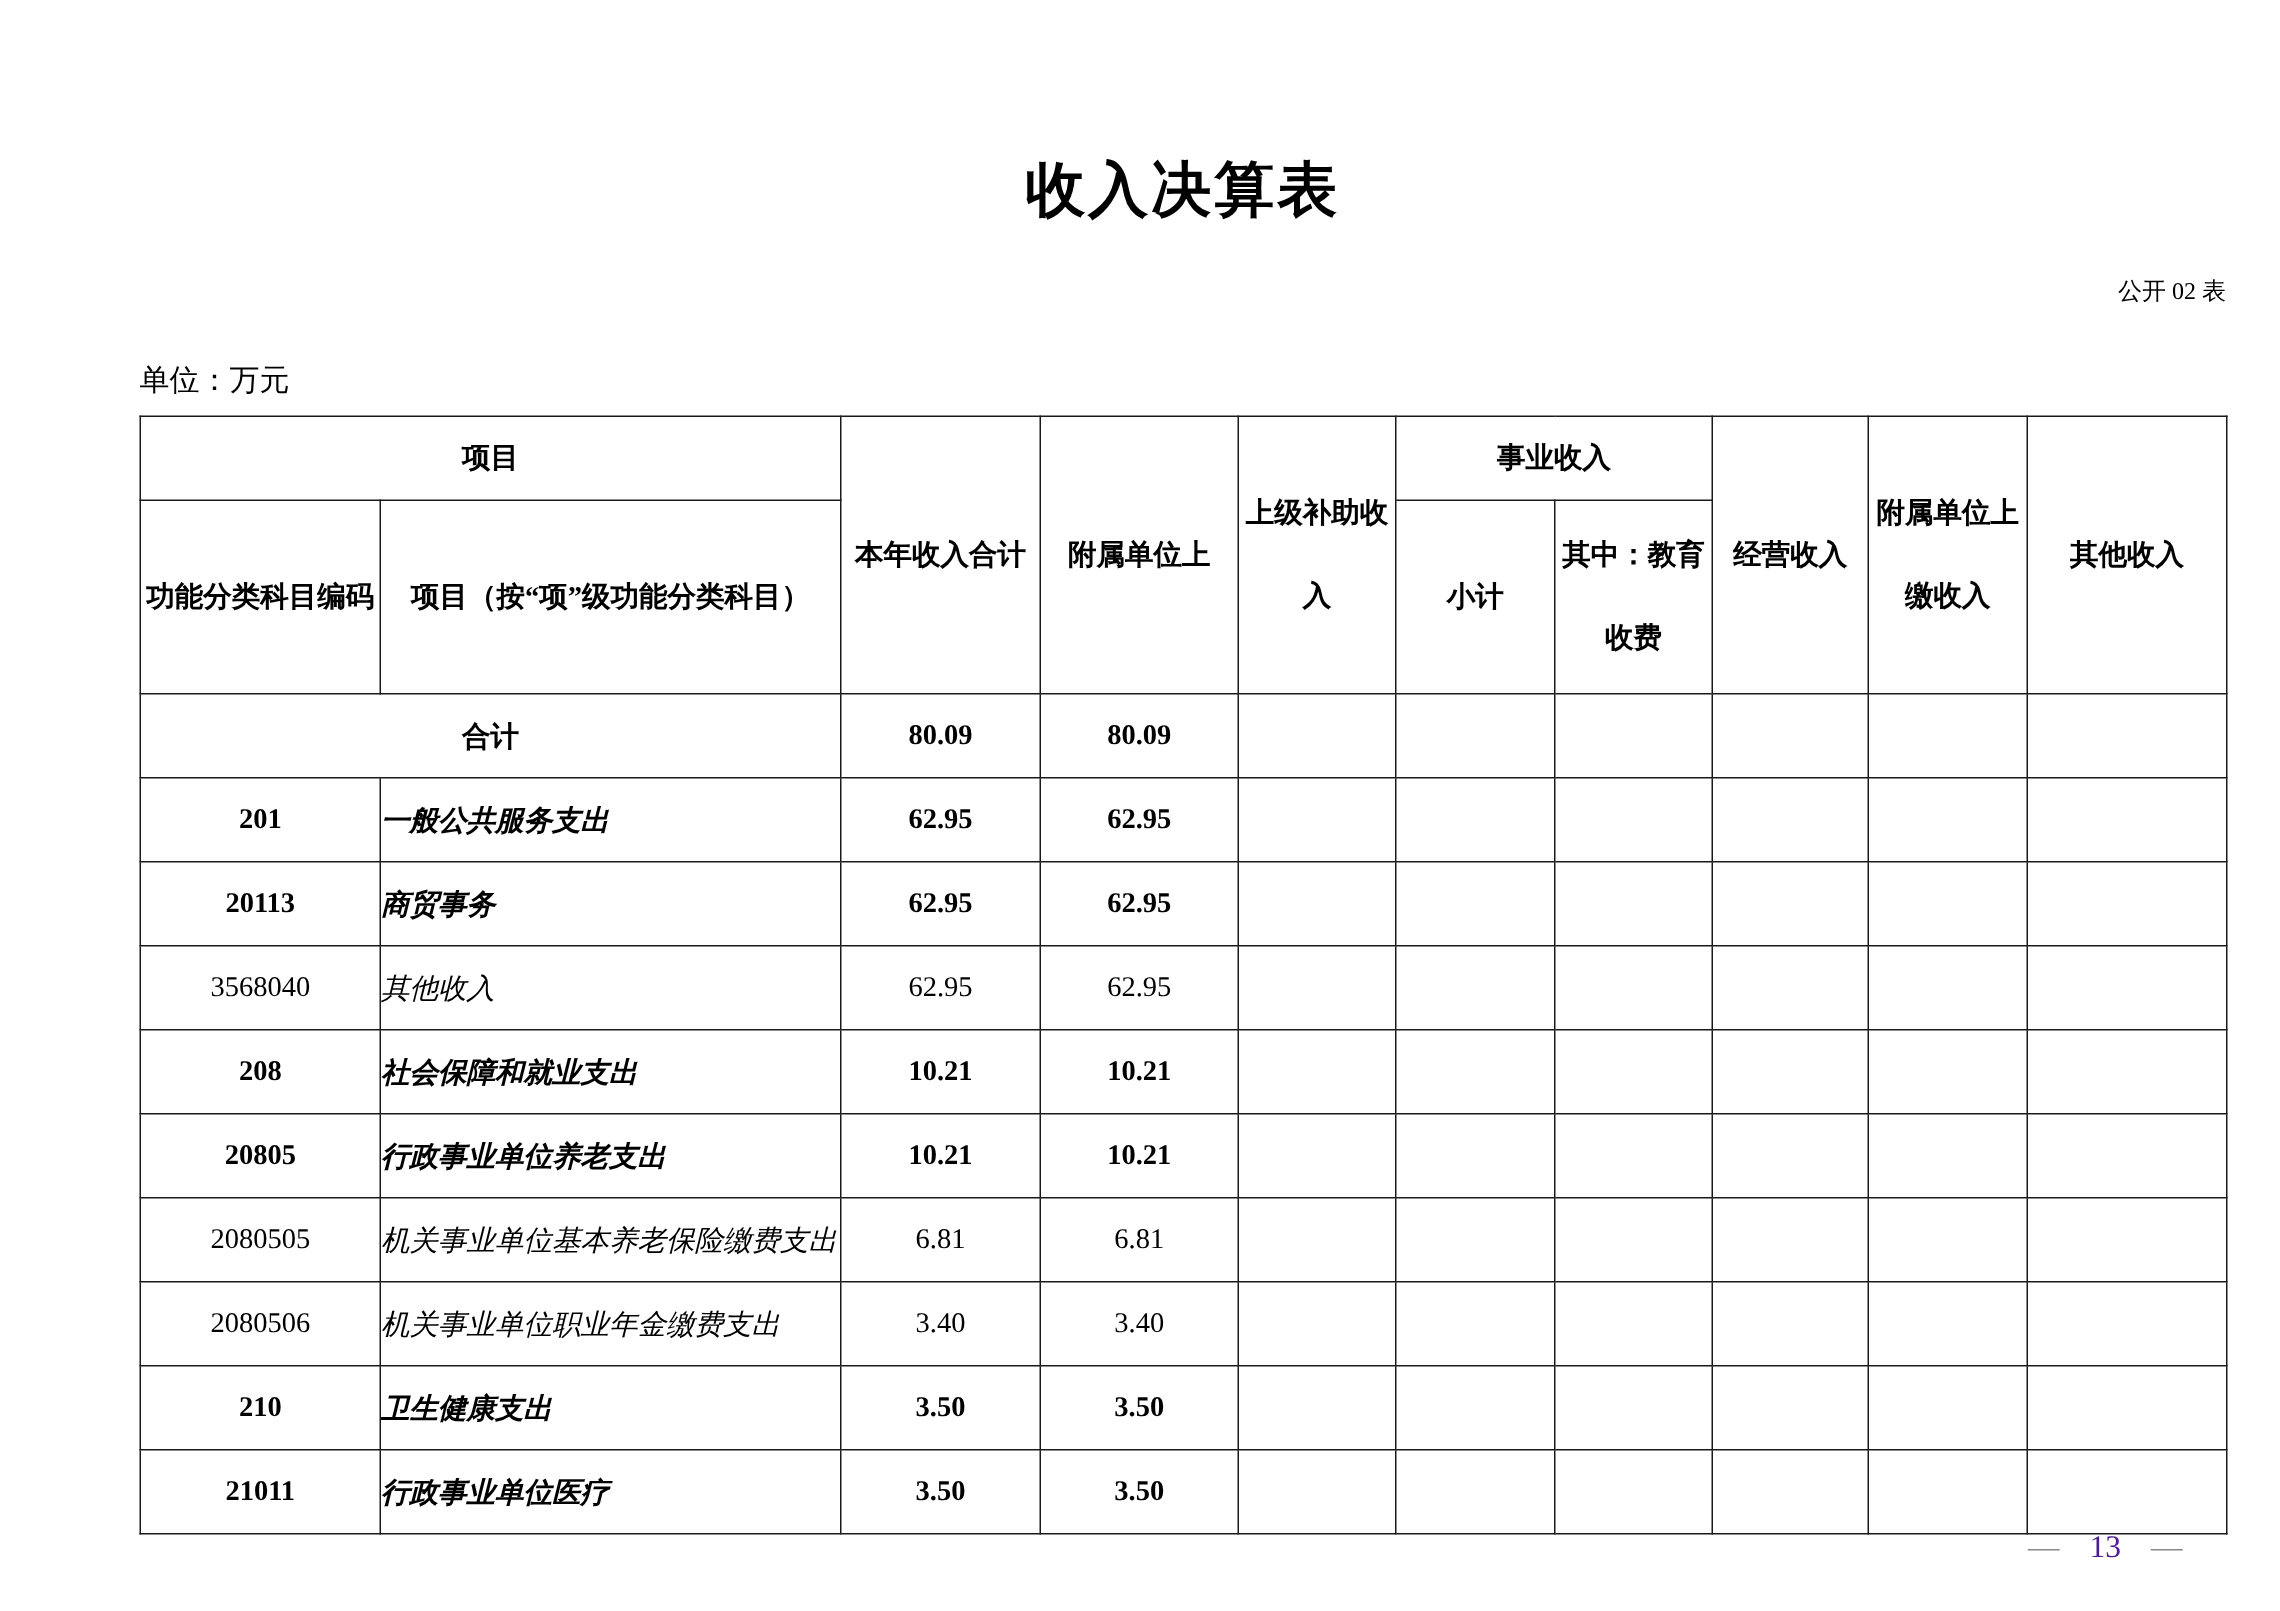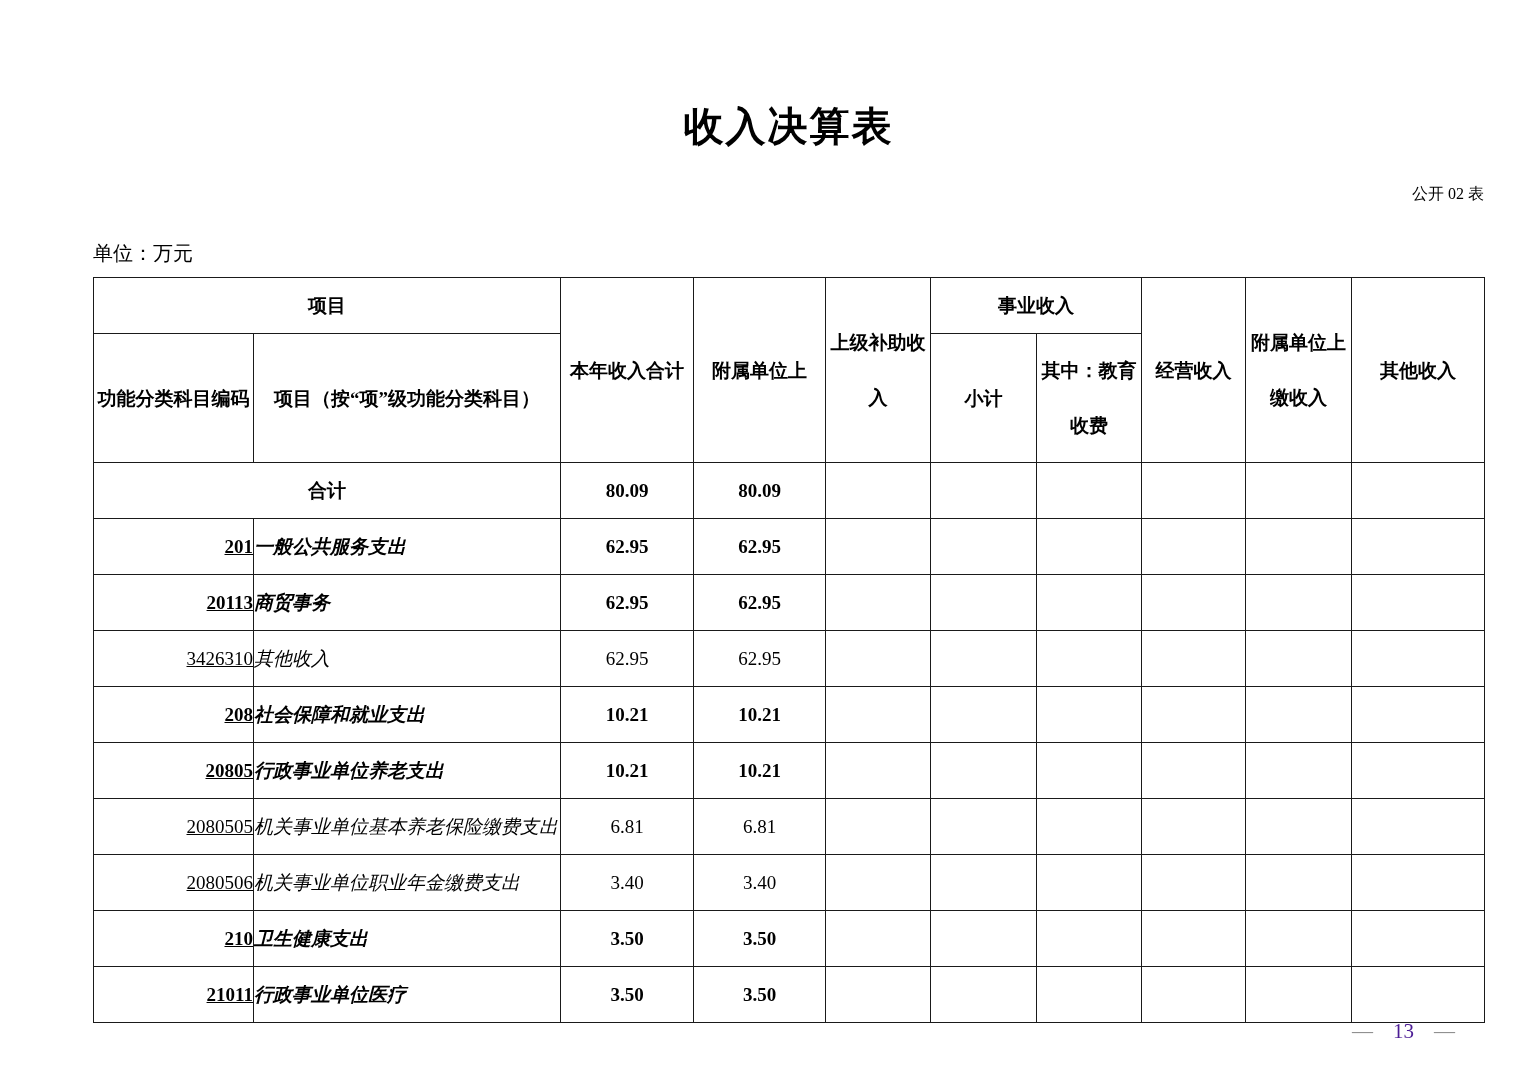--- a/index.html
+++ b/index.html
@@ -49,21 +49,21 @@
   table.budget th {
     font-weight:bold;
     text-align:center;
     white-space:pre-line;
     line-height:55px;
     padding:0 3px;
   }
   tr.hr1 { height:54px; }
   tr.hr2 { height:129px; }
   tr.dr  { height:56px;margin-top:40px; }
-  td.code { text-align:right; padding:0 2px 0 4px; white-space:nowrap;text-decoration:underline; }
+  td.code { text-align:center; padding:0 2px 0 4px; white-space:nowrap; }
   td.item { text-align:left; padding:0 2px 0 3px; white-space:nowrap;font-style:italic; }
   td.num  { text-align:center; padding:0 13px 0 2px; }
   td.total-label { text-align:center; }
   tr.bold td { font-weight:bold; }
   .page-num {
     position:absolute;
     top:1019px; left:93px; width:1362px;
     text-align:right;
     font-size:21px;
   }
@@ -149,21 +149,21 @@
       <td class="num">62.95</td>
       <td></td>
           <td></td>
       <td></td>
           <td></td>
       <td></td>
           <td></td>
     </tr>
 
     <tr class="dr">
-      <td class="code">3426310</td>
+      <td class="code">3568040</td>
       <td class="item">其他收入</td>
       <td class="num">62.95</td>
       <td class="num">62.95</td>
       <td></td>
           <td></td>
       <td></td>
           <td></td>
       <td></td>
           <td></td>
     </tr>

